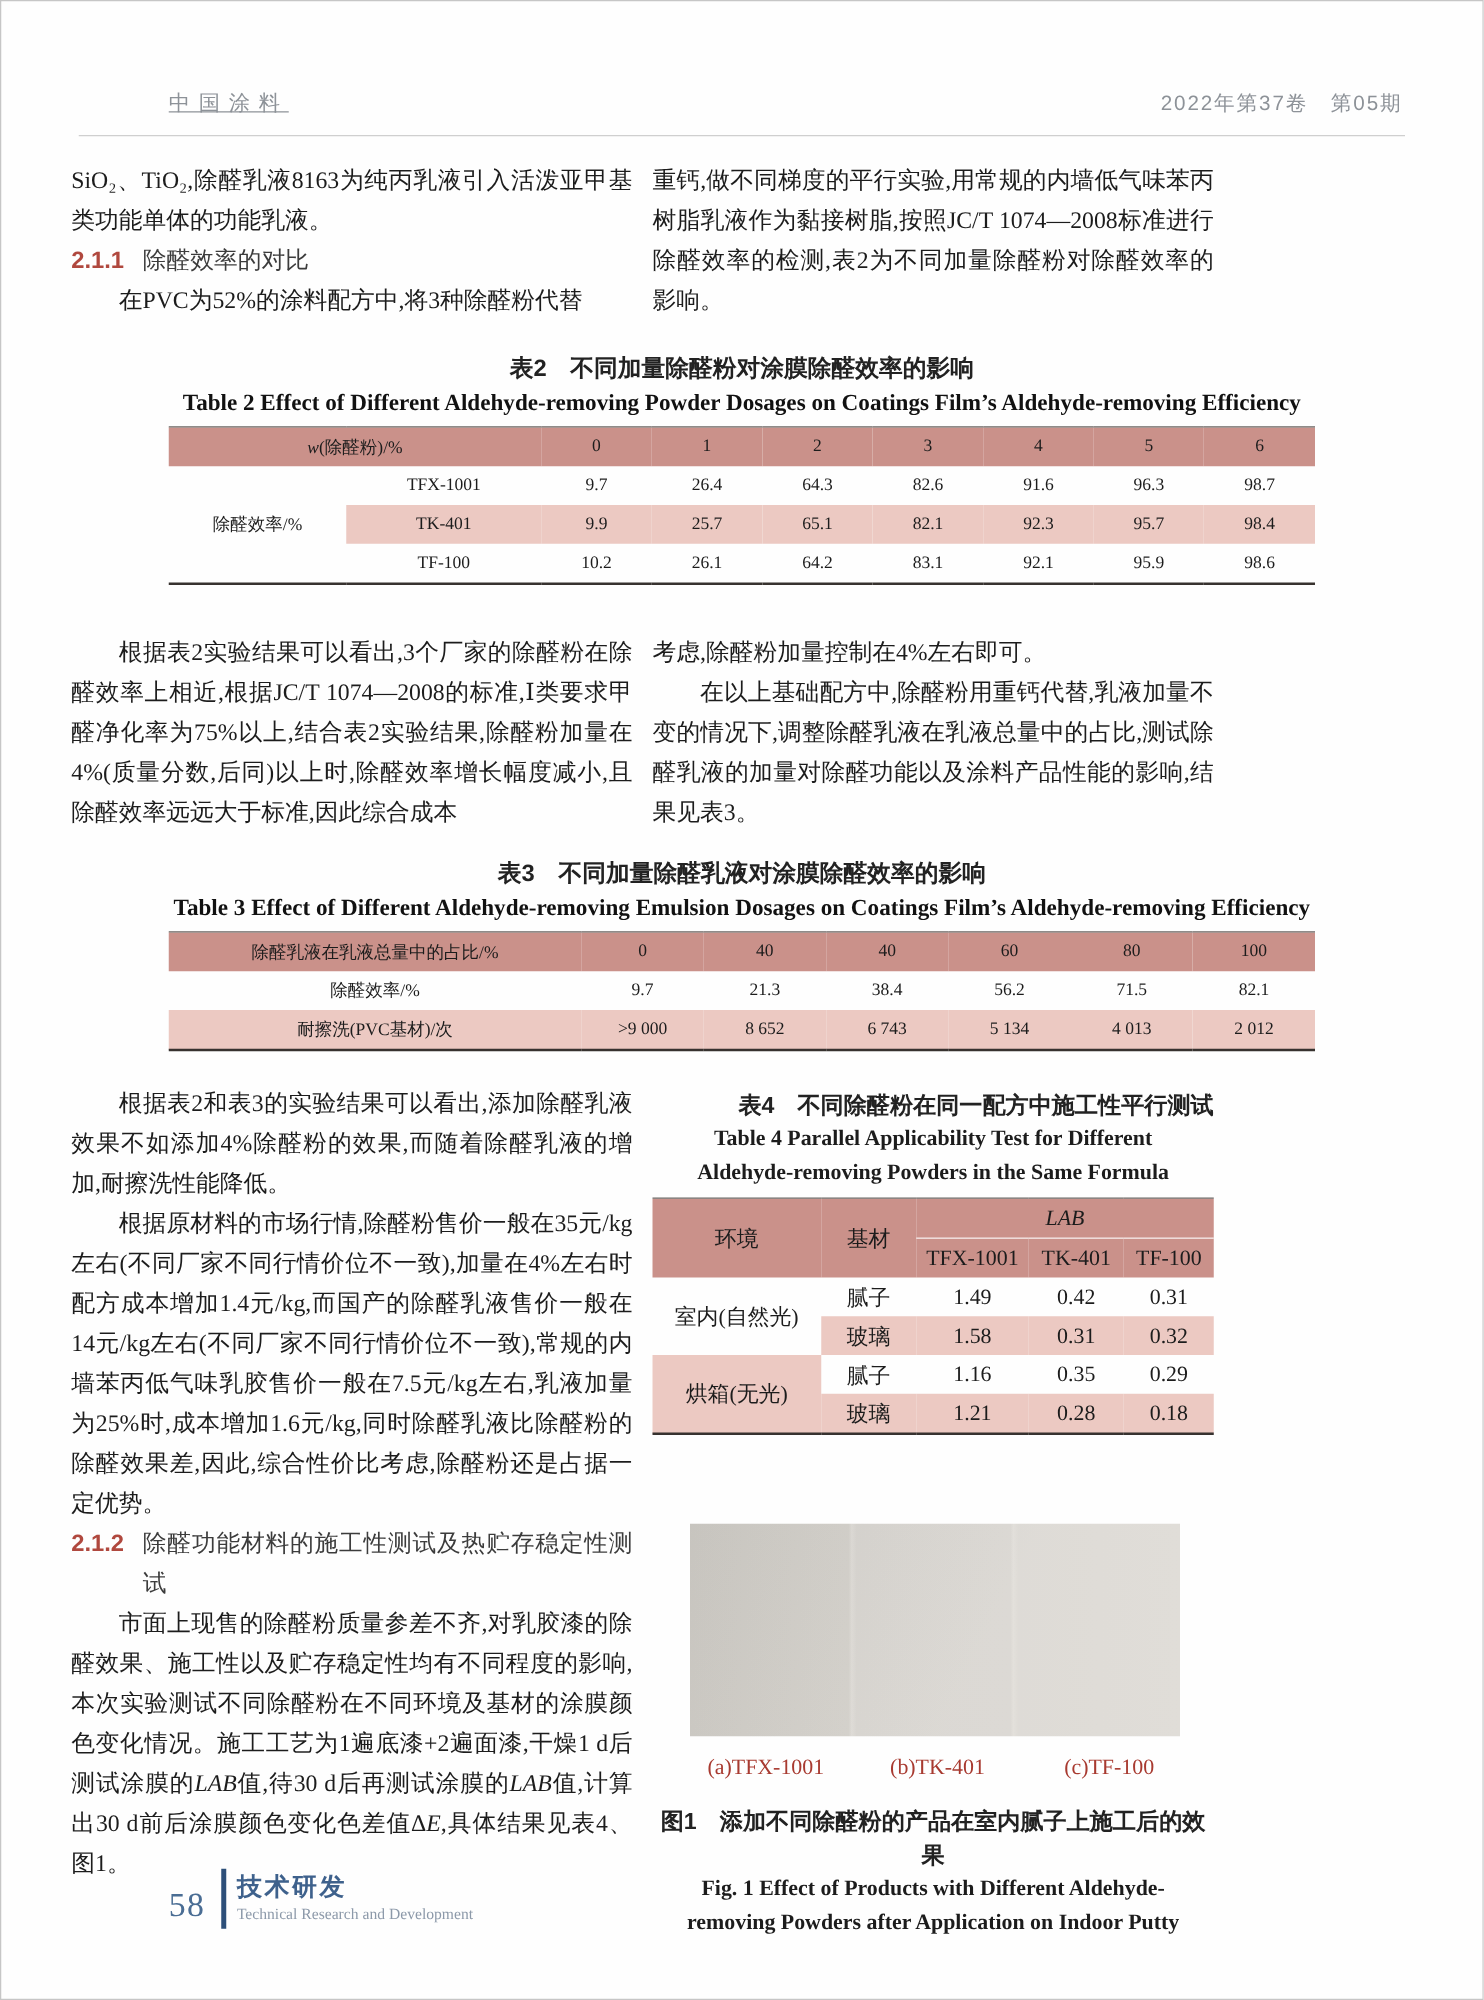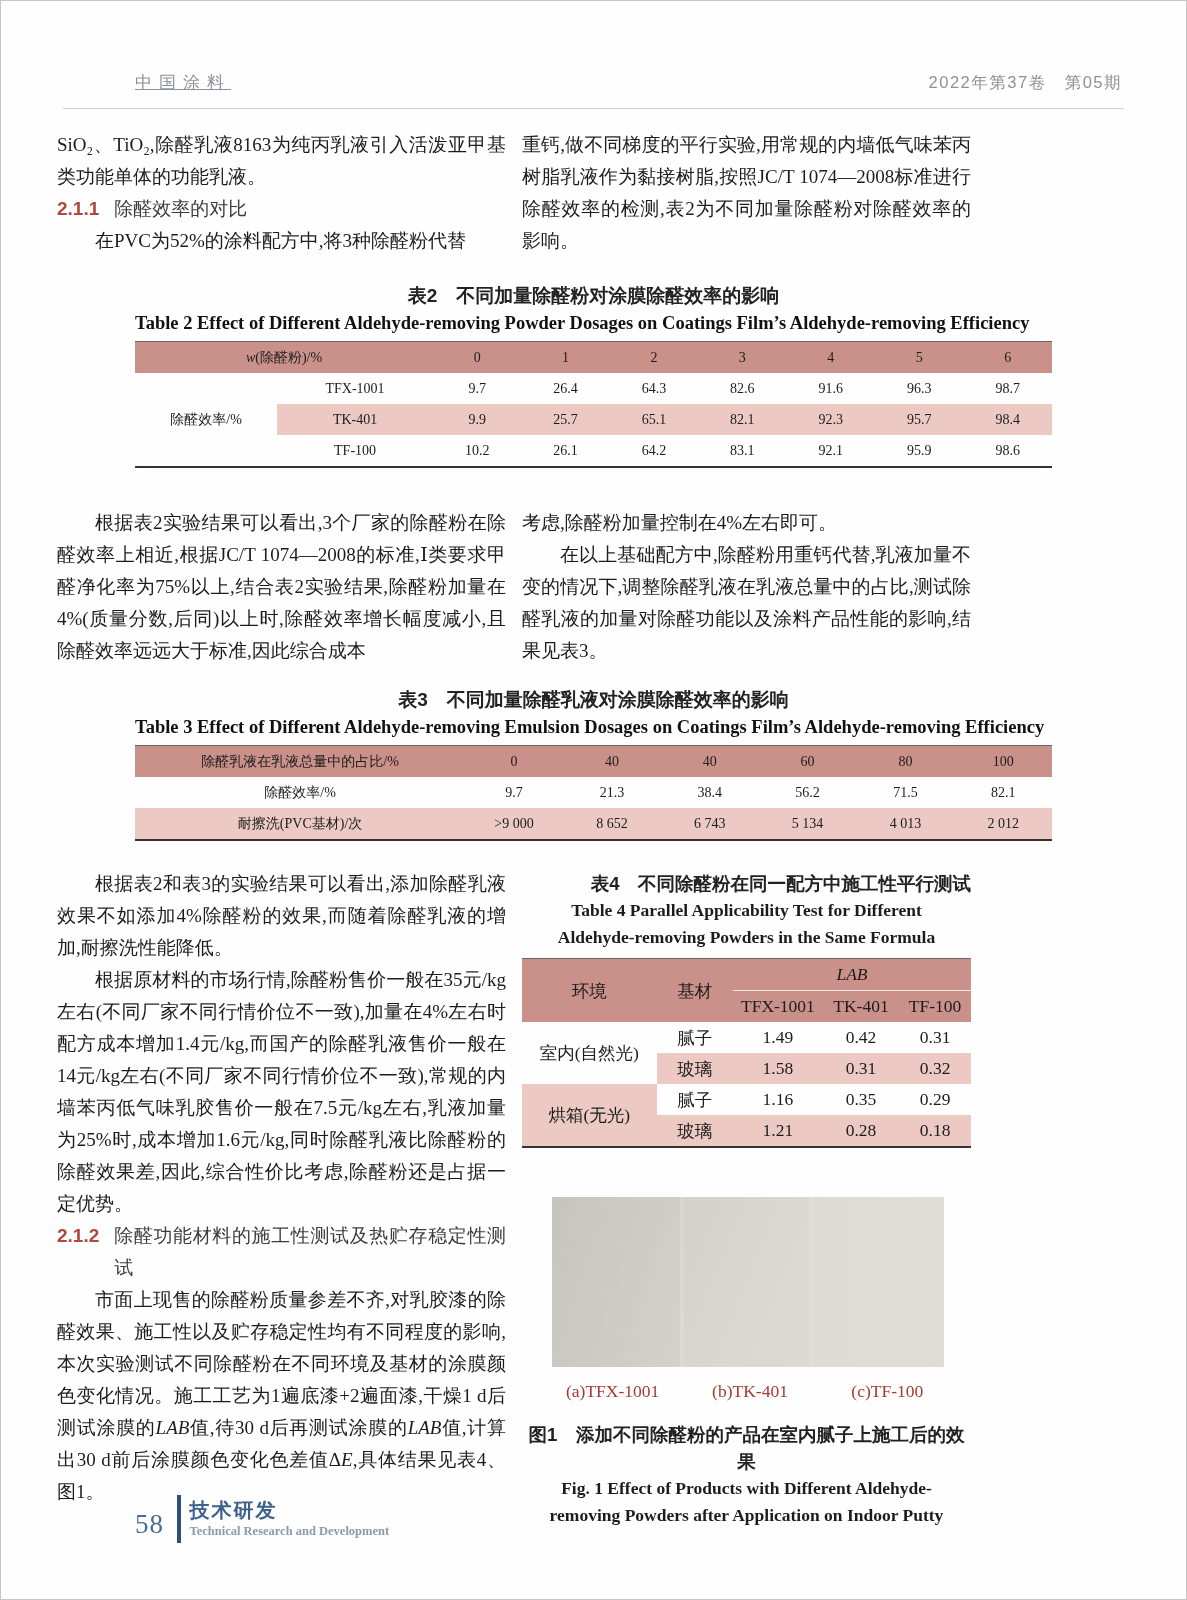--- a/index.html
+++ b/index.html
@@ -29,21 +29,21 @@
   .sec-title{flex:1;text-align:justify;}
   .row1{margin-top:20px;}
   .row2{margin-top:39px;}
   .row3{margin-top:27px;}
   
   .table-block{padding:0 134px;}
   .tb2{margin-top:25px;}
   .tb3{margin-top:19px;}
   .tbl-title-cn{font-family:"Liberation Sans","DejaVu Sans",sans-serif;
     font-weight:bold;font-size:19px;text-align:center;color:#222;line-height:27px;}
-  .tbl-title-en{font-weight:bold;font-size:18.5px;
+  .tbl-title-en{font-weight:bold;font-size:18.5px;text-align:center;
     color:#111;line-height:29px;margin-bottom:3px;}
   table.tbl{width:100%;border-collapse:collapse;
     border-top:1.5px solid #6b6663;border-bottom:2px solid #37322f;}
   table.tbl td{font-size:14px;text-align:center;padding:2px 4px;height:27px;}
   tr.hd td{background:#ca918a;}
   td.lbl{text-align:left;padding-left:14px;}
   td.name{text-align:left;padding-left:20px;}
   tr.stripe td{background:#ecc9c2;}
   
   .t4-block{width:449px;}
@@ -52,41 +52,41 @@
   .t4-title-en{font-weight:bold;font-size:17.5px;text-align:center;line-height:27px;}
   table.tbl4{width:100%;border-collapse:collapse;margin-top:7px;
     border-top:1.5px solid #6b6663;border-bottom:2px solid #37322f;}
   table.tbl4 td{font-size:17.5px;text-align:center;padding:2px 3px;height:27px;}
   table.tbl4 tr.hd td{background:#ca918a;}
   td.labcell{border-bottom:1.5px solid rgba(255,255,255,.8);height:26px;font-style:italic;}
   td.envcell{text-align:left;padding-left:10px;}
   td.env-pink{background:#ecc9c2;}
   table.tbl4 tr.stripe td{background:#ecc9c2;}
   
-  .figure{margin-top:49px;}
+  .figure{margin-top:71px;}
   .photo{width:392px;height:170px;margin-left:30px;
     background:
       linear-gradient(115deg, rgba(0,0,0,0.05), rgba(255,255,255,0.06) 60%),
       linear-gradient(to right,#d2cfc9 0%,#d5d2cc 32.4%,#e0ddd8 33%,#d9d6d1 34%,
                       #dad7d2 65.4%,#e1ded9 66%,#dcd9d4 67%,#dedbd6 100%);
   }
   .photo-labels{display:flex;width:412px;margin:14px 0 0 22px;}
   .photo-labels span{flex:1;text-align:center;color:#a83a30;font-size:17.5px;}
   .fig-cap-cn{font-family:"Liberation Sans","DejaVu Sans",sans-serif;
     font-weight:bold;font-size:18.5px;text-align:center;color:#222;
     margin-top:19px;line-height:27px;}
   .fig-cap-en{font-weight:bold;font-size:17.5px;text-align:center;line-height:27px;}
   
   .page-footer{position:absolute;left:134px;bottom:56px;display:flex;align-items:center;}
   .page-number{font-size:27px;color:#4a6d94;letter-spacing:1px;margin-top:10px;}
   .footer-bar{width:3.5px;height:48px;background:#2d4f79;margin:0 9px 0 13px;}
   .footer-col{display:flex;flex-direction:column;justify-content:center;}
   .footer-cn{font-family:Liberation Sans, sans-serif;
     font-weight:bold;font-size:20px;color:#3e618c;letter-spacing:2px;line-height:24px;}
-  .footer-en{font-weight:bold;font-size:12.5px;color:#8c99a9;line-height:18px;}
+  .footer-en{font-weight:normal;font-size:12.5px;color:#8c99a9;line-height:18px;}
 </style>
 </head>
 <body>
 
 <div class="page">
 
   <div class="page-header">
     <span class="journal-name">中国涂料</span>
     <span class="issue-info">2022年第37卷　第05期</span>
   </div>

